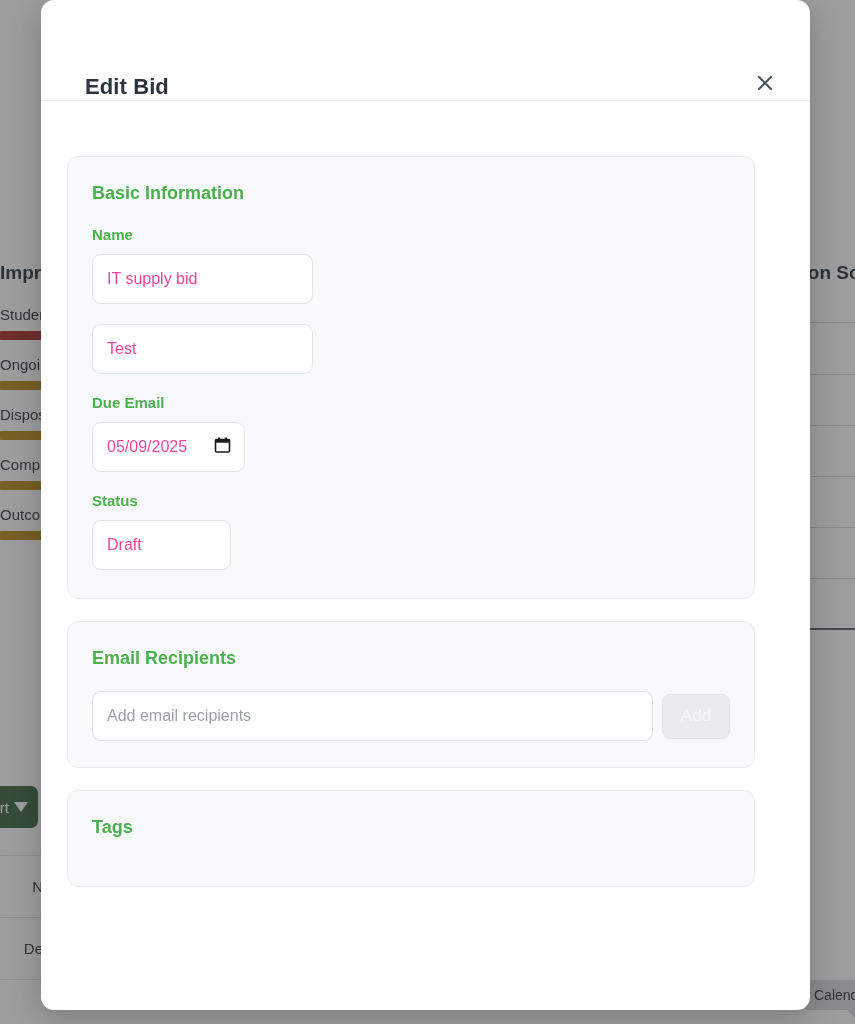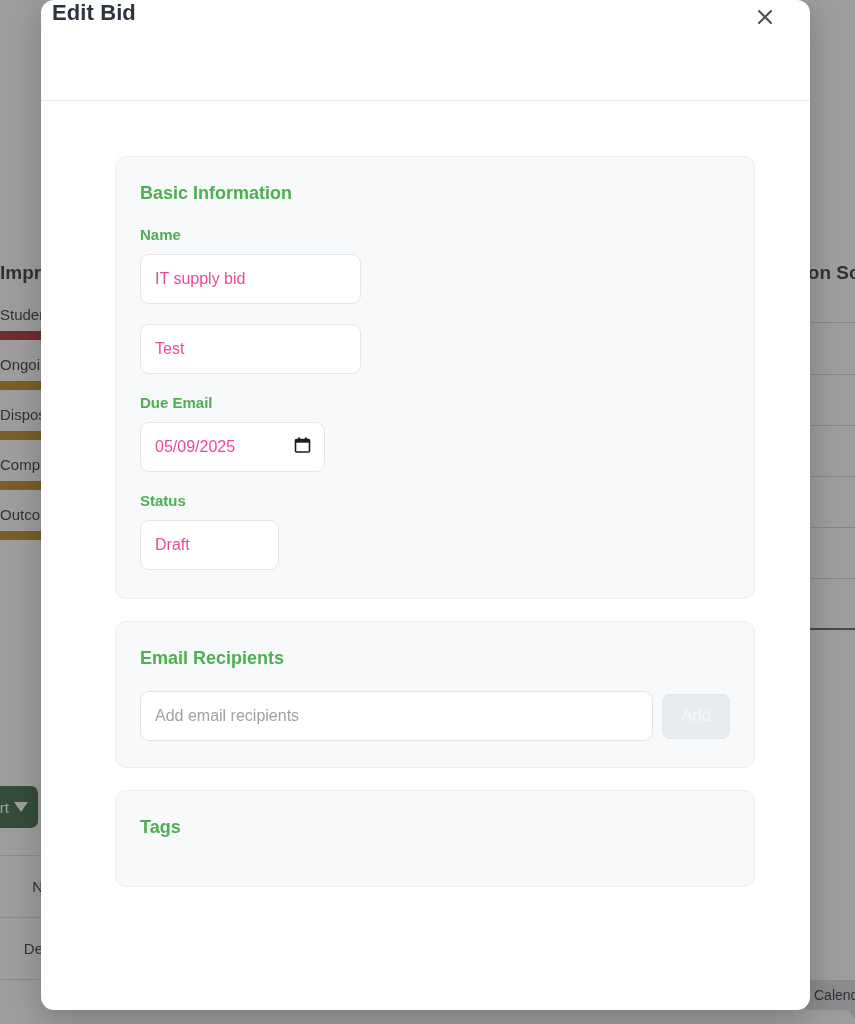--- a/index.html
+++ b/index.html
@@ -163,23 +163,23 @@
     display: flex;
     flex-direction: column;
     overflow: hidden;
   }
 
   .modal-header {
     height: 101px;
     flex: 0 0 101px;
     border-bottom: 1px solid #e7e9ec;
     display: flex;
-    align-items: flex-start;
+    align-items: flex-end;
     justify-content: space-between;
-    padding: 0 28px 0 11px;
+    padding: 0 28px 0 44px;
   }
   .modal-title {
     font-size: 22px;
     font-weight: 700;
     color: #2c3440;
     letter-spacing: 0.1px;
   }
   .close-button {
     width: 34px;
     height: 34px;
@@ -187,21 +187,21 @@
     align-items: center;
     justify-content: center;
     background: none;
     border: none;
     cursor: pointer;
     color: #4a515c;
   }
 
   .modal-body {
     flex: 1 1 auto;
-    padding: 55px 55px 0 74px;
+    padding: 55px 55px 0 26px;
     overflow: hidden;
   }
 
   .section-card {
     background: #f8f9fa;
     border: 1px solid #ebedef;
     border-radius: 11px;
     padding: 26px 24px 28px 24px;
     margin-bottom: 22px;
   }
@@ -236,21 +236,21 @@
     font-size: 16px;
     color: #ec4899;
     outline: none;
   }
   .input-name, .input-description { width: 221px; }
   .input-date { width: 185px; padding-right: 8px; }
   .input-status { width: 139px; }
 
   .date-wrap {
     position: relative;
-    width: 185px;
+    width: 153px;
     height: 50px;
   }
   .date-wrap .text-input {
     width: 100%;
     padding-right: 42px;
   }
   .calendar-icon {
     position: absolute;
     right: 14px;
     top: 50%;

